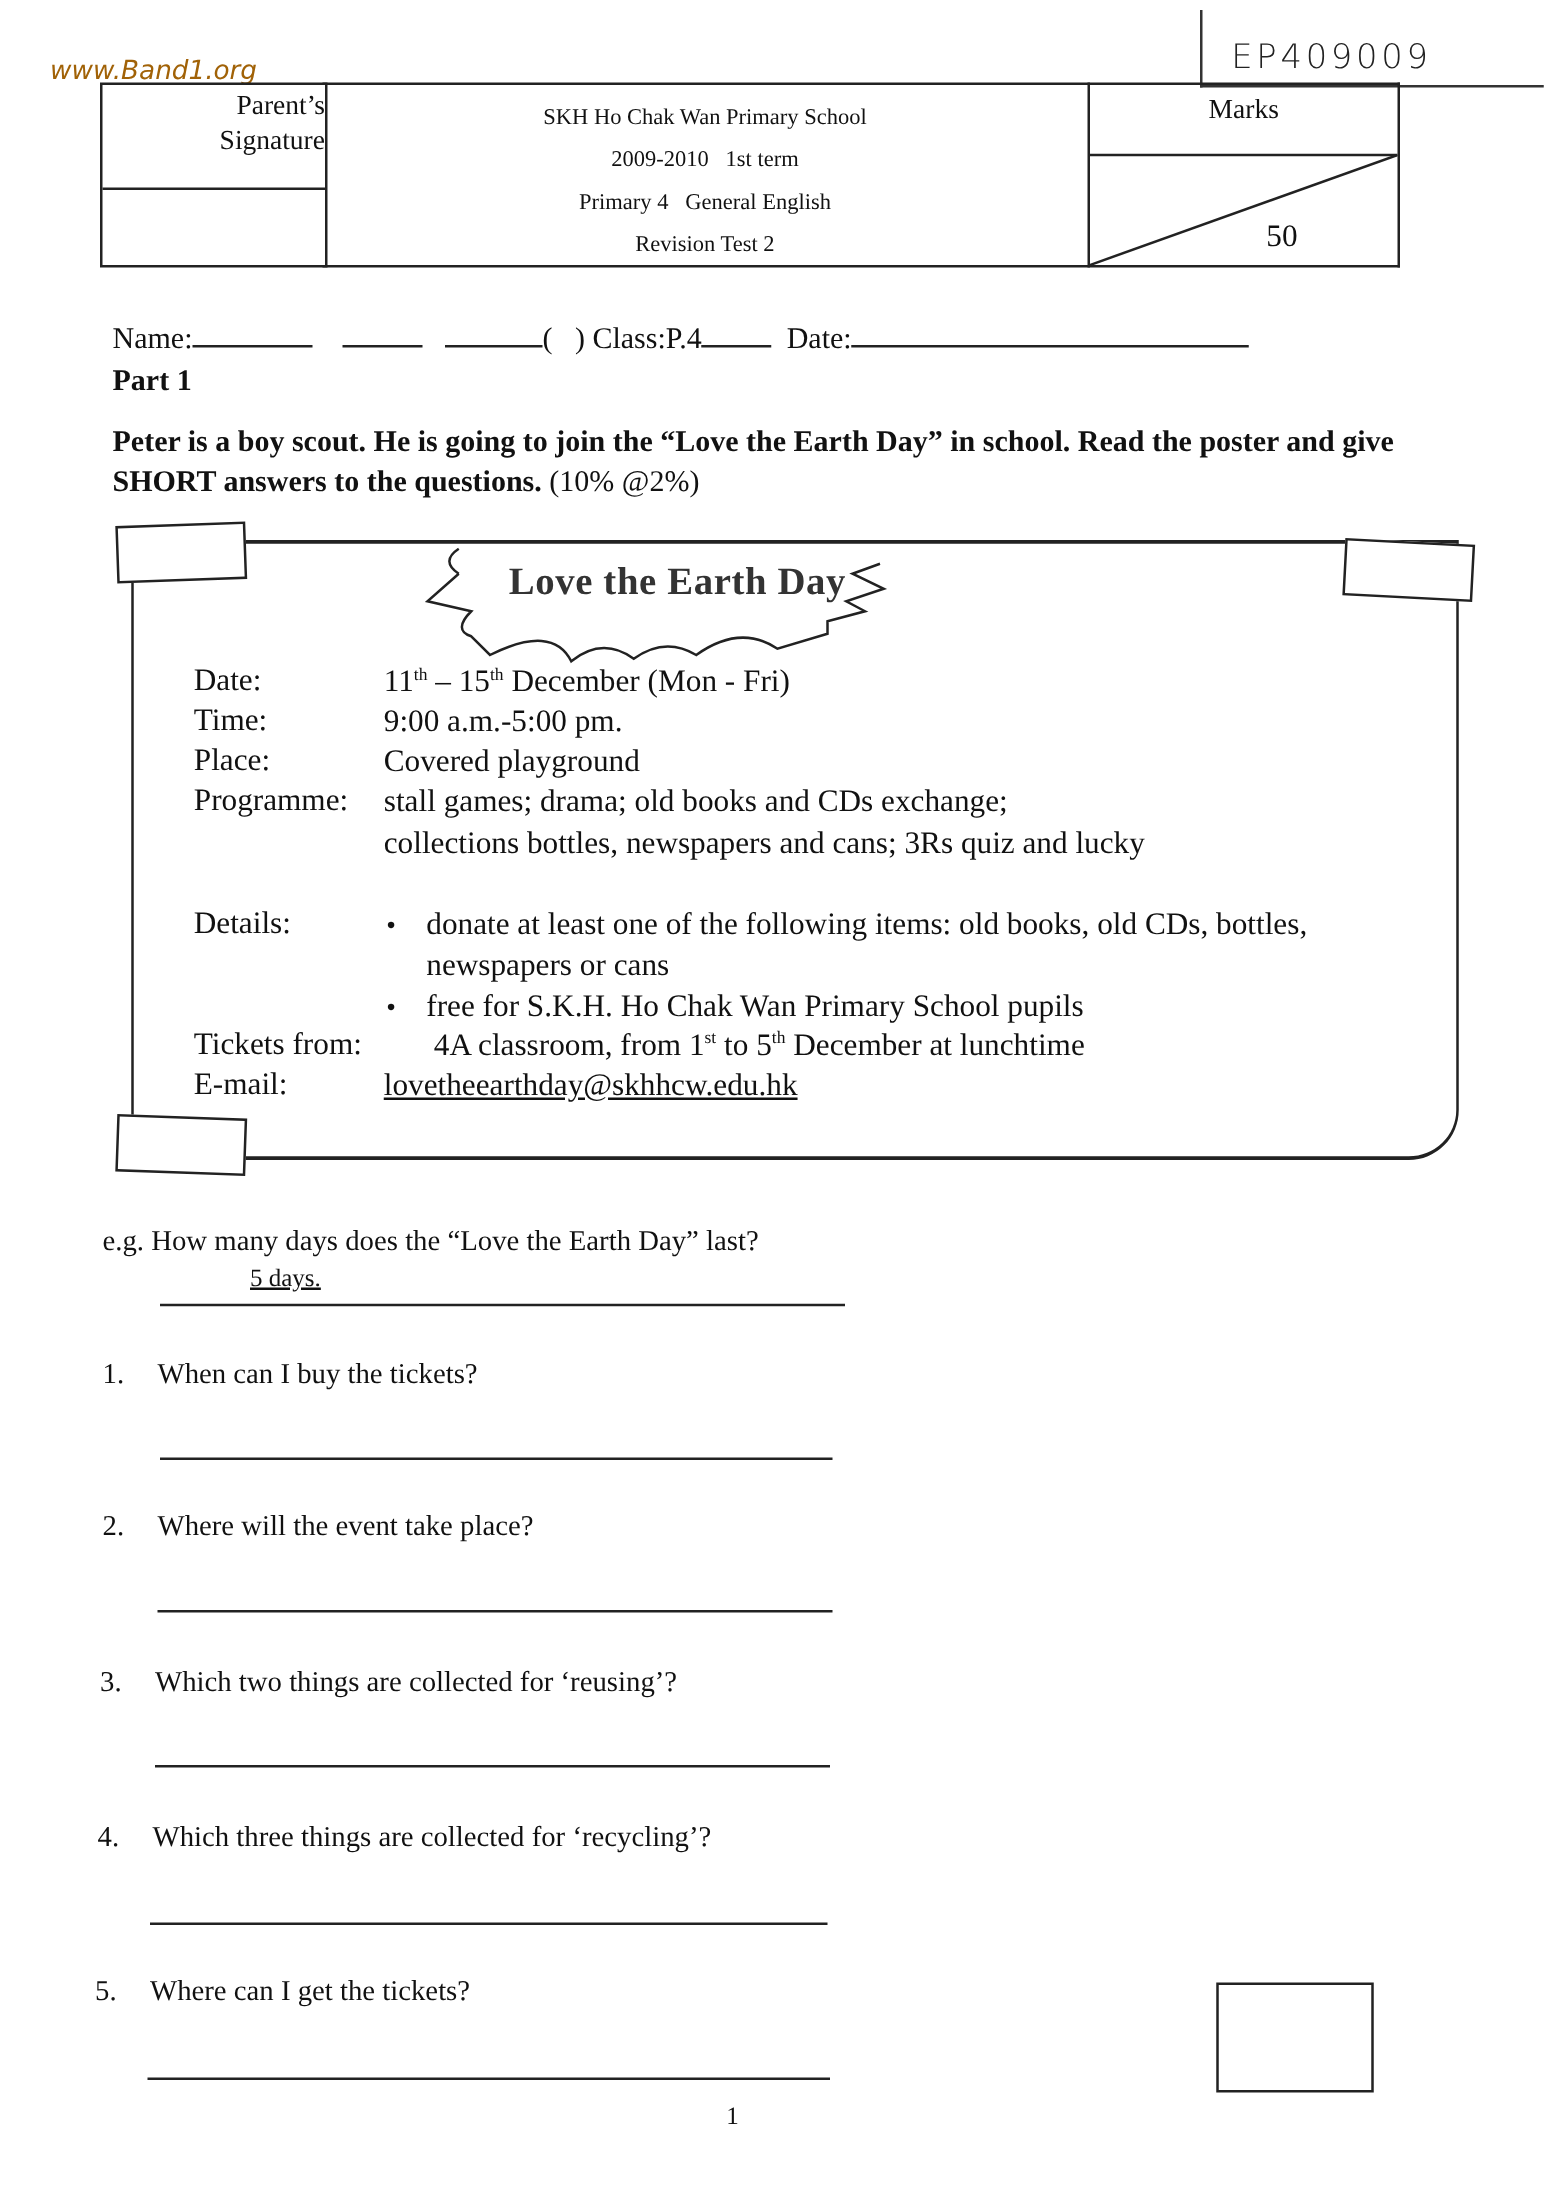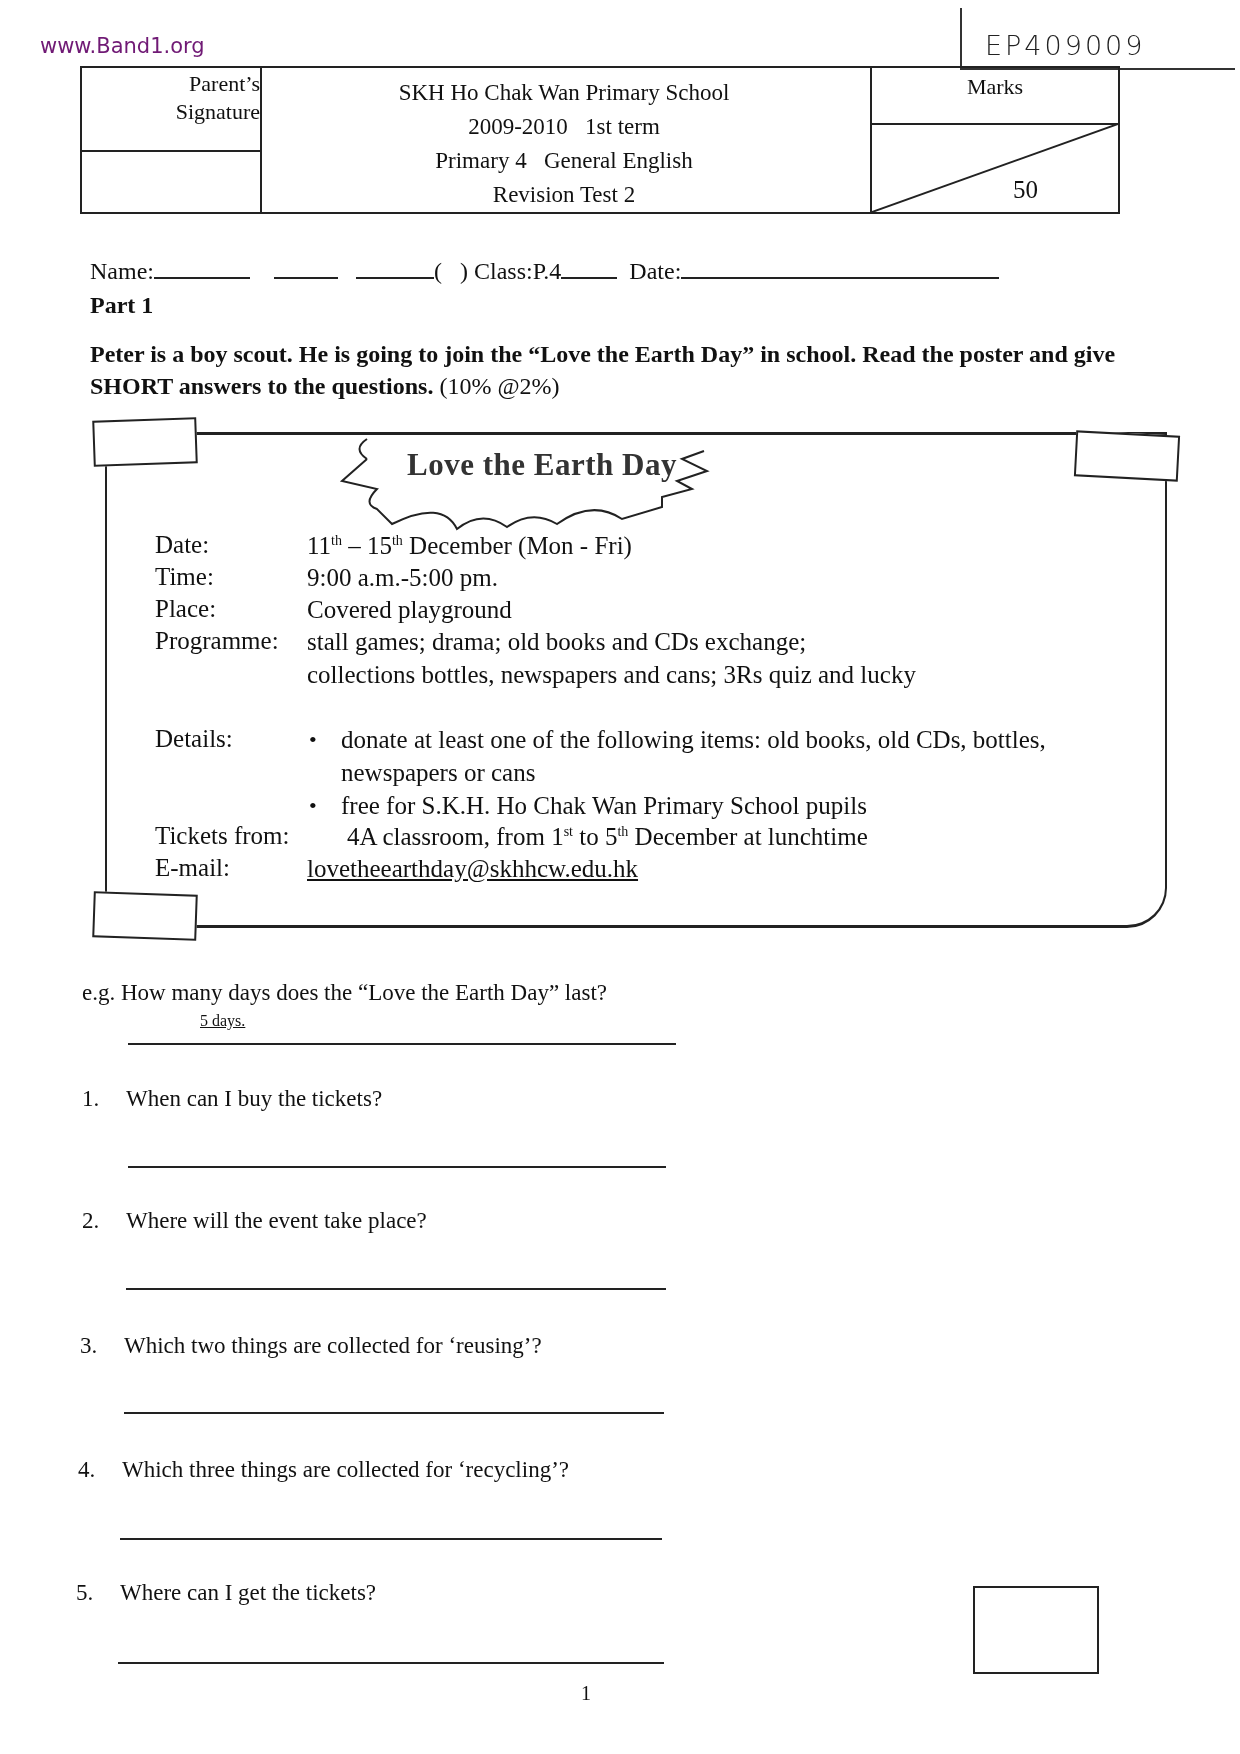--- a/index.html
+++ b/index.html
@@ -2,31 +2,31 @@
 <html><head>
 <meta charset="utf-8">
 <style>
   html, body { margin: 0; padding: 0; }
   body {
     width: 1240px; height: 1754px; position: relative; overflow: hidden;
     background: #ffffff; color: #111;
     font-family: "Liberation Serif", serif;
   }
   .abs { position: absolute; }
-  .watermark { left: 40px; top: 34px; font-family: "DejaVu Sans", sans-serif; font-size: 21px; color: #701a75; }
+  .watermark { left: 40px; top: 44px; font-family: "DejaVu Sans", sans-serif; font-size: 21px; color: #a16207; font-style: italic; }
   .handcode { left: 985px; top: 30px; font-family: "DejaVu Sans", sans-serif; font-size: 27px; letter-spacing: 3px; color: #222; font-weight: 300; }
   .handcode-vline { left: 960px; top: 8px; width: 2px; height: 62px; background: #333; }
   .handcode-hline { left: 960px; top: 68px; width: 275px; height: 2px; background: #333; }
 
   
   .hdr { left: 80px; top: 66px; width: 1045px; height: 146px; }
   .sig-box { position: absolute; left: 0; top: 0; width: 178px; height: 144px; border: 2px solid #222; }
   .sig-box .divider { position: absolute; left: 0; top: 82px; width: 100%; height: 2px; background: #222; }
   .sig-box .lbl { position: absolute; left: 0; top: 2px; width: 100%; text-align: right; font-size: 22px; line-height: 28px; }
-  .school-box { position: absolute; left: 178px; top: 0; width: 612px; height: 144px; border: 2px solid #222; border-left: none; text-align: center; font-size: 23px; }
+  .school-box { position: absolute; left: 178px; top: 0; width: 612px; height: 144px; border: 2px solid #222; border-left: none; text-align: center; font-size: 18px; }
   .school-box div { height: 34px; line-height: 34px; }
   .school-box div:first-child { margin-top: 8px; }
   .marks-box { position: absolute; left: 792px; top: 0; width: 246px; height: 144px; border: 2px solid #222; border-left: none; }
   .marks-box .lbl { position: absolute; left: 0; top: 6px; width: 100%; text-align: center; font-size: 22px; }
   .marks-box .divider { position: absolute; left: 0; top: 55px; width: 100%; height: 2px; background: #222; }
   .marks-box svg { position: absolute; left: 0; top: 56px; }
   .marks-box .total { position: absolute; right: 80px; bottom: 8px; font-size: 25px; }
 
   
   .nameline { left: 90px; top: 258px; font-size: 24px; white-space: nowrap; }
@@ -47,21 +47,21 @@
   .pval { position: absolute; left: 200px; font-size: 25px; line-height: 33px; width: 790px; }
   .bullet-item { position: relative; padding-left: 34px; }
   .bullet-item::before { content: "•"; position: absolute; left: 2px; top: 0; font-size: 22px; }
   sup { font-size: 14px; line-height: 0; }
   .email { text-decoration: underline; }
 
   
   .q { position: absolute; font-size: 23px; }
   .qnum { display: inline-block; width: 44px; }
   .ans-line { position: absolute; height: 2px; background: #222; }
-  .ans-text { position: absolute; font-size: 16px; text-decoration: underline; text-align: center; }
+  .ans-text { position: absolute; font-size: 20px; text-decoration: underline; text-align: center; }
   .score-box { left: 973px; top: 1586px; width: 122px; height: 84px; border: 2px solid #222; }
   .page-num { left: 581px; top: 1682px; font-size: 20px; }
 </style>
 </head>
 <body>
 
 <div class="abs watermark">www.Band1.org</div>
 <div class="abs handcode-vline"></div>
 <div class="abs handcode-hline"></div>
 <div class="abs handcode">EP409009</div>

